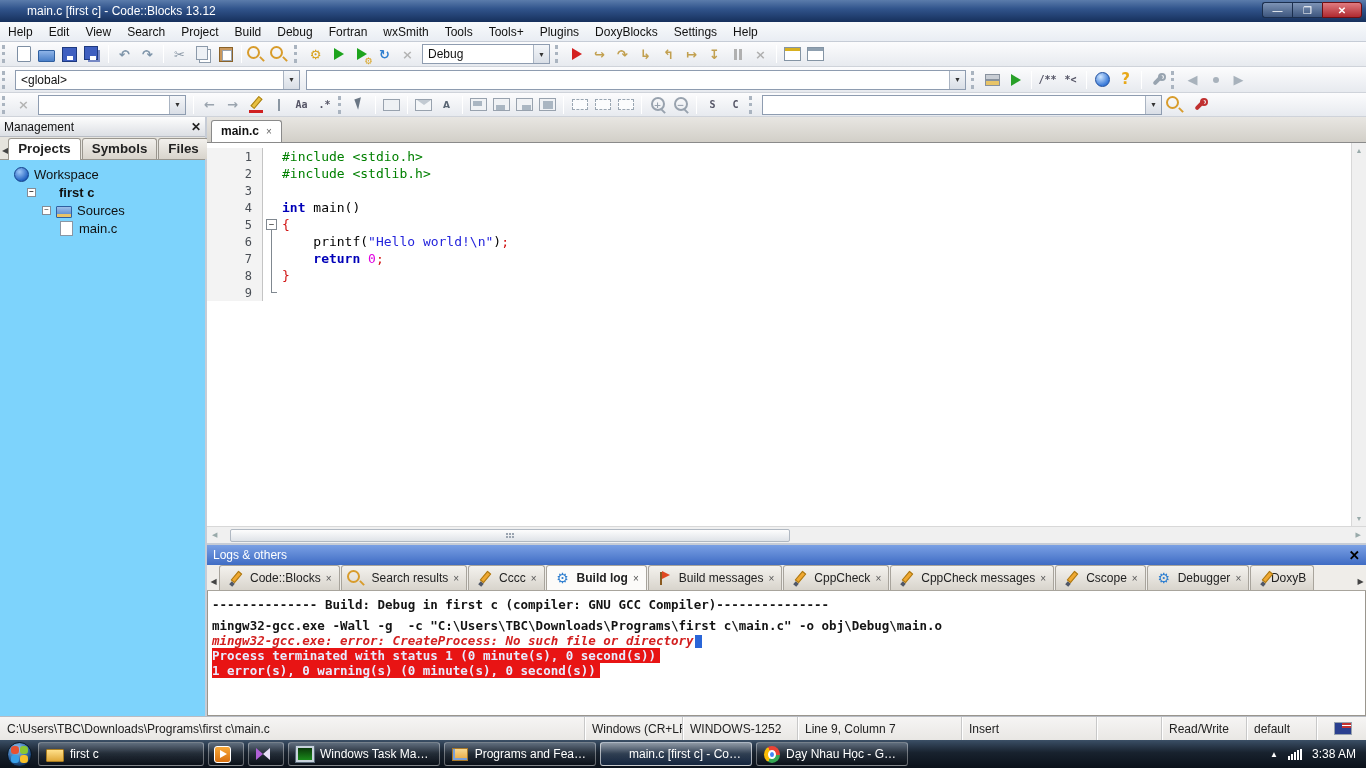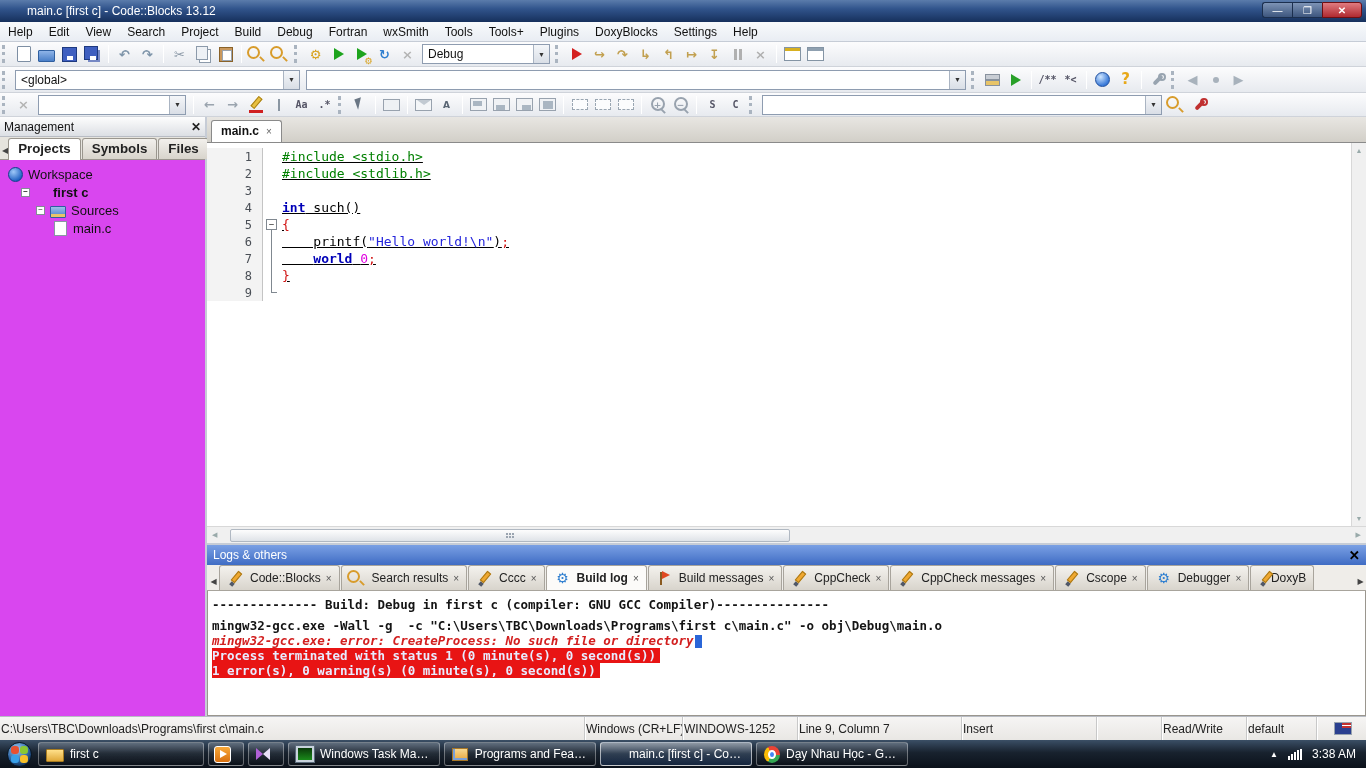--- a/index.html
+++ b/index.html
@@ -98,21 +98,21 @@
 
 
 #main{display:flex;height:599px;}
 #mgmt{width:207px;background:#f2f2f0;border-right:2px solid #c6ccd6;display:flex;flex-direction:column;}
 #mgmt-caption{height:20px;background:linear-gradient(#fdfdfd,#dcdfe4);border-bottom:1px solid #b8bcc4;display:flex;align-items:center;font-size:12px;color:#111;padding:0 4px;}
 #mgmt-caption .capx{margin-left:auto;font-weight:bold;font-size:12px;color:#222;}
 #mgmt-tabs{height:23px;background:#e6e4de;display:flex;align-items:flex-end;border-bottom:1px solid #9a968e;padding:2px 0 0 2px;font-size:12px;}
 .scrollarrow{width:11px;height:18px;display:flex;align-items:center;justify-content:center;font-size:8px;color:#444;}
 .mtab{padding:2px 9px 3px;border:1px solid #9a968e;border-bottom:none;border-radius:3px 3px 0 0;background:linear-gradient(#f2f0ec,#d8d4cc);margin-right:1px;color:#222;font-weight:bold;}
 .mtab.active{background:#fff;font-weight:bold;position:relative;top:1px;padding-bottom:4px;}
-#mgmt-tree{flex:1;background:#d946ef;padding:5px 2px;font-size:13px;color:#111;overflow:hidden;}
+#mgmt-tree{flex:1;background:#7dd3fc;padding:5px 8px;font-size:13px;color:#111;overflow:hidden;}
 .trow{display:flex;align-items:center;height:18px;white-space:nowrap;}
 .trow .exp{width:9px;height:9px;border:1px solid #848c96;background:#fff;display:inline-flex;align-items:center;justify-content:center;font-size:8px;line-height:1;color:#333;margin-right:4px;flex:none;}
 .trow .ticon{margin-right:4px;flex:none;}
 .trow.bold{font-weight:bold;}
 
 
 #right{flex:1;display:flex;flex-direction:column;min-width:0;}
 #editor-wrap{height:428px;display:flex;flex-direction:column;background:#eceae6;border-bottom:2px solid #c6ccd6;}
 #etabbar{height:26px;display:flex;align-items:flex-end;background:linear-gradient(#e8e6e2,#d2cfc8);border-bottom:1px solid #8a8a8a;padding-left:4px;}
 .etab{display:flex;align-items:center;gap:7px;background:#fff;border:1px solid #8a8a8a;border-bottom:none;border-radius:3px 3px 0 0;padding:3px 9px 4px;font-size:12px;font-weight:bold;color:#111;}
@@ -120,21 +120,21 @@
 #editor{flex:1;display:flex;background:#fff;position:relative;overflow:hidden;}
 #gutter-lines{flex:1;padding-top:5px;font:13px "DejaVu Sans Mono",monospace;}
 .cline{display:flex;height:17px;align-items:center;}
 .lnum{width:56px;text-align:right;padding-right:10px;color:#4a4f56;background:#f3f3f3;border-right:1px solid #c4c4c4;height:100%;display:flex;align-items:center;justify-content:flex-end;font-size:12px;flex:none;}
 .fold{width:16px;height:100%;position:relative;flex:none;}
 .fold.fstart::before{content:"−";position:absolute;left:3px;top:3px;width:9px;height:9px;border:1px solid #808890;background:#fff;font-size:9px;line-height:8px;text-align:center;color:#333;}
 .fold.fstart::after{content:"";position:absolute;left:8px;top:14px;bottom:0;width:1px;background:#808890;}
 .fold.fmid::before{content:"";position:absolute;left:8px;top:0;bottom:0;width:1px;background:#808890;}
 .fold.fend::before{content:"";position:absolute;left:8px;top:0;height:9px;width:1px;background:#808890;}
 .fold.fend::after{content:"";position:absolute;left:8px;top:8px;width:6px;height:1px;background:#808890;}
-.ctext{white-space:pre;padding-left:3px;text-decoration:underline;}
+.ctext{white-space:pre;padding-left:3px;}
 .seg-pp{color:#008000;} .seg-kw{color:#0000b8;font-weight:bold;} .seg-str{color:#2525dc;}
 .seg-num{color:#e000e0;} .seg-op{color:#d01010;} .seg-pl{color:#000;}
 #vscroll{position:absolute;right:0;top:0;bottom:0;width:15px;background:#f0f0f0;border-left:1px solid #d8d8d8;display:flex;flex-direction:column;justify-content:space-between;align-items:center;}
 .sarrow{font-size:7px;color:#9aa;padding:4px 0;}
 #hscroll{height:17px;background:#f0f0f0;border-top:1px solid #d8d8d8;display:flex;align-items:center;}
 #hscroll .sarrow{padding:0 5px;}
 #hthumb{height:13px;width:560px;margin-left:8px;background:linear-gradient(#fdfdfd,#dfe3e8);border:1px solid #b0b8c2;border-radius:2px;display:flex;align-items:center;justify-content:center;}
 .gripdots{width:2px;height:2px;background:#9aa4b0;box-shadow:3px 0 #9aa4b0,6px 0 #9aa4b0,0 3px #9aa4b0,3px 3px #9aa4b0,6px 3px #9aa4b0;margin:-3px 6px 0 0;}
 
 
@@ -150,21 +150,21 @@
 .logline{white-space:pre;height:15px;}
 .logline.hdr{color:#141414;margin-bottom:6px;}
 .logline.cmd{color:#141414;}
 .logline.err{color:#d22020;font-style:italic;}
 .logline.errbg{color:#e8ecff;background:#e81414;display:inline-block;padding-right:4px;}
 .logline-wrap{height:15px;}
 .caret{display:inline-block;width:7px;height:13px;background:#2a66d8;vertical-align:text-bottom;margin-left:1px;}
 
 
 #statusbar{height:24px;background:linear-gradient(#f6f5f4,#e9e7e4);border-top:1px solid #b8bcc4;display:flex;align-items:stretch;font-size:12px;color:#222;}
-.sfield{display:flex;align-items:center;padding:0 1px;border-right:1px solid #c8c8c8;box-shadow:1px 0 0 #fff;white-space:nowrap;overflow:hidden;flex:none;}
+.sfield{display:flex;align-items:center;padding:0 7px;border-right:1px solid #c8c8c8;box-shadow:1px 0 0 #fff;white-space:nowrap;overflow:hidden;flex:none;}
 #flagfield{display:flex;align-items:center;justify-content:flex-end;flex:1;padding-right:14px;}
 
 
 #taskbar{height:28px;background:linear-gradient(#3b4f66 0%,#18222e 45%,#0b111a 100%);display:flex;align-items:center;padding:0 2px;}
 #startorb{width:34px;height:26px;display:flex;align-items:center;justify-content:center;}
 #orbcircle{width:25px;height:25px;border-radius:50%;background:radial-gradient(circle at 40% 28%,#9fd0f8,#2a5f9e 55%,#0c2440 85%);border:1px solid #081624;display:grid;grid-template:8px 8px/8px 8px;gap:1px;place-content:center;}
 #orbcircle i{border-radius:40% 40% 40% 40%;}
 #orbcircle i:nth-child(1){background:#e85030;} #orbcircle i:nth-child(2){background:#8ac832;}
 #orbcircle i:nth-child(3){background:#38a0e8;} #orbcircle i:nth-child(4){background:#f8c028;}
 .tkbtn{height:24px;display:flex;align-items:center;gap:6px;margin:0 2px;padding:0 7px;border:1px solid rgba(255,255,255,.35);border-radius:3px;background:linear-gradient(rgba(255,255,255,.22),rgba(255,255,255,.05) 50%,rgba(0,0,0,.15));color:#fff;font-size:12px;white-space:nowrap;overflow:hidden;flex:none;}
@@ -541,36 +541,36 @@
               <span class="ctext"><span class="seg-pp">#include &lt;stdlib.h&gt;</span></span>
             </div>
             <div class="cline">
               <span class="lnum">3</span>
               <span class="fold"></span>
               <span class="ctext"></span>
             </div>
             <div class="cline">
               <span class="lnum">4</span>
               <span class="fold"></span>
-              <span class="ctext"><span class="seg-kw">int</span><span class="seg-pl"> such()</span></span>
+              <span class="ctext"><span class="seg-kw">int</span><span class="seg-pl"> main()</span></span>
             </div>
             <div class="cline">
               <span class="lnum">5</span>
               <span class="fold fstart"></span>
               <span class="ctext"><span class="seg-op">{</span></span>
             </div>
             <div class="cline">
               <span class="lnum">6</span>
               <span class="fold fmid"></span>
               <span class="ctext"><span class="seg-pl">    printf(</span><span class="seg-str">"Hello world!\n"</span><span class="seg-pl">)</span><span class="seg-op">;</span></span>
             </div>
             <div class="cline">
               <span class="lnum">7</span>
               <span class="fold fmid"></span>
-              <span class="ctext"><span class="seg-pl">    </span><span class="seg-kw">world</span><span class="seg-pl"> </span><span class="seg-num">0</span><span class="seg-op">;</span></span>
+              <span class="ctext"><span class="seg-pl">    </span><span class="seg-kw">return</span><span class="seg-pl"> </span><span class="seg-num">0</span><span class="seg-op">;</span></span>
             </div>
             <div class="cline">
               <span class="lnum">8</span>
               <span class="fold fmid"></span>
               <span class="ctext"><span class="seg-op">}</span></span>
             </div>
             <div class="cline">
               <span class="lnum">9</span>
               <span class="fold fend"></span>
               <span class="ctext"></span>

